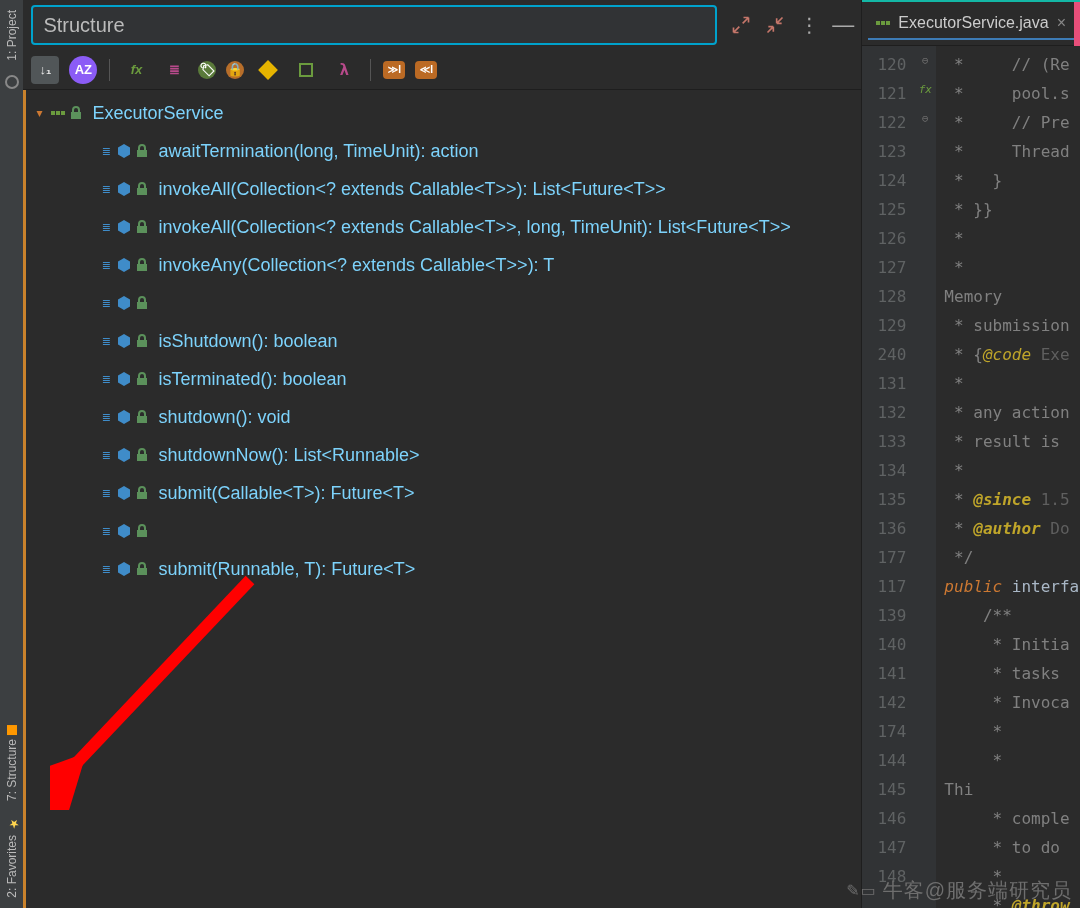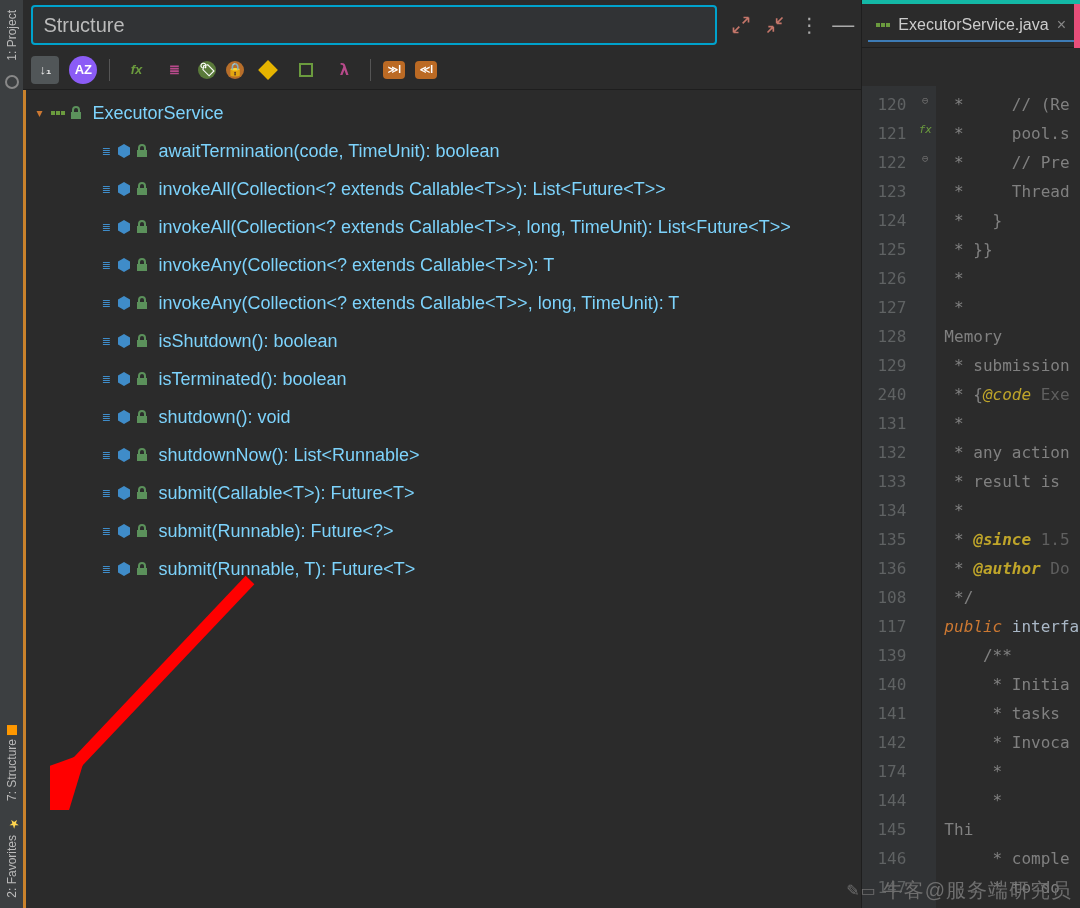--- a/index.html
+++ b/index.html
@@ -37,21 +37,21 @@
   .tree-row { display:flex; align-items:center; height:38px; padding-left:10px; cursor:pointer; }
   .tree-row.root { padding-left:6px; }
   .arrow { width:14px; text-align:center; color:#cc7832; margin-right:4px; font-size:12px; }
   .node-icons { display:flex; align-items:center; gap:2px; margin-right:8px; }
   .ic { width:16px; height:16px; display:inline-flex; align-items:center; justify-content:center; }
   .ic svg { width:16px; height:16px; }
   .lock { fill:#5b915b; }
   .node-label { color:#7dd3fc; white-space:nowrap; }
   .child { padding-left:72px; }
 
-  .editor-panel { flex:1; display:flex; flex-direction:column; background:#2b2b2b; border-top:4px solid #14b8a6;gap:38px; }
+  .editor-panel { flex:1; display:flex; flex-direction:column; background:#2b2b2b; border-top:2px solid #14b8a6; }
   .tabbar { height:44px; display:flex; align-items:center; border-bottom:1px solid #1e1e1e; padding:0 6px; position:relative; }
   .marker { position:absolute; right:0; top:0; width:6px; height:44px; background:#e84f7a; }
   .tab { display:flex; align-items:center; gap:8px; padding:6px 8px; font-size:16px; color:#ccc; border-bottom:2px solid transparent; }
   .tab.active { border-bottom:2px solid #3d7bb5; }
   .tab .close { font-size:16px; color:#888; cursor:pointer; }
   .iface-icon { display:flex; gap:1px; }
   .iface-icon span{ width:4px; height:4px; background:#6b9b3e; }
 
   .code-area { flex:1; display:flex; font-family:Menlo,Consolas,monospace; font-size:16px; overflow:hidden; }
   .gutter-nums { width:52px; text-align:right; padding:4px 8px 4px 0; color:#5f6263; line-height:29px; background:#313335; }
@@ -150,21 +150,21 @@
               <svg viewBox="0 0 16 16">
                 <path fill="#3f8cc9" d="M8 1l6 3.5v7L8 15 2 11.5v-7L8 1z"></path>
               </svg>
             </span>
             <span class="ic">
               <svg viewBox="0 0 16 16">
                 <path class="lock" d="M4 7V5a4 4 0 018 0v2h1v7H3V7h1zm2 0h4V5a2 2 0 00-4 0v2z"></path>
               </svg>
             </span>
           </span>
-          <span class="node-label">awaitTermination(code, TimeUnit): boolean</span>
+          <span class="node-label">awaitTermination(long, TimeUnit): action</span>
         </div>
         <div class="tree-row child">
           <span class="node-icons">
             <span class="ic" style="color:#3f8cc9;font-size:11px">≣</span>
             <span class="ic">
               <svg viewBox="0 0 16 16">
                 <path fill="#3f8cc9" d="M8 1l6 3.5v7L8 15 2 11.5v-7L8 1z"></path>
               </svg>
             </span>
             <span class="ic">
@@ -214,21 +214,20 @@
               <svg viewBox="0 0 16 16">
                 <path fill="#3f8cc9" d="M8 1l6 3.5v7L8 15 2 11.5v-7L8 1z"></path>
               </svg>
             </span>
             <span class="ic">
               <svg viewBox="0 0 16 16">
                 <path class="lock" d="M4 7V5a4 4 0 018 0v2h1v7H3V7h1zm2 0h4V5a2 2 0 00-4 0v2z"></path>
               </svg>
             </span>
           </span>
-          <span class="node-label">invokeAny(Collection&lt;? extends Callable&lt;T&gt;&gt;, long, TimeUnit): T</span>
         </div>
         <div class="tree-row child">
           <span class="node-icons">
             <span class="ic" style="color:#3f8cc9;font-size:11px">≣</span>
             <span class="ic">
               <svg viewBox="0 0 16 16">
                 <path fill="#3f8cc9" d="M8 1l6 3.5v7L8 15 2 11.5v-7L8 1z"></path>
               </svg>
             </span>
             <span class="ic">
@@ -310,21 +309,20 @@
               <svg viewBox="0 0 16 16">
                 <path fill="#3f8cc9" d="M8 1l6 3.5v7L8 15 2 11.5v-7L8 1z"></path>
               </svg>
             </span>
             <span class="ic">
               <svg viewBox="0 0 16 16">
                 <path class="lock" d="M4 7V5a4 4 0 018 0v2h1v7H3V7h1zm2 0h4V5a2 2 0 00-4 0v2z"></path>
               </svg>
             </span>
           </span>
-          <span class="node-label">submit(Runnable): Future&lt;?&gt;</span>
         </div>
         <div class="tree-row child">
           <span class="node-icons">
             <span class="ic" style="color:#3f8cc9;font-size:11px">≣</span>
             <span class="ic">
               <svg viewBox="0 0 16 16">
                 <path fill="#3f8cc9" d="M8 1l6 3.5v7L8 15 2 11.5v-7L8 1z"></path>
               </svg>
             </span>
             <span class="ic">
@@ -373,21 +371,21 @@
         <div>127</div>
         <div>128</div>
         <div>129</div>
         <div>240</div>
         <div>131</div>
         <div>132</div>
         <div>133</div>
         <div>134</div>
         <div>135</div>
         <div>136</div>
-        <div>108</div>
+        <div>177</div>
         <div>117</div>
         <div>139</div>
         <div>140</div>
         <div>141</div>
         <div>142</div>
         <div>174</div>
         <div>144</div>
         <div>145</div>
         <div>146</div>
         <div>147</div>

